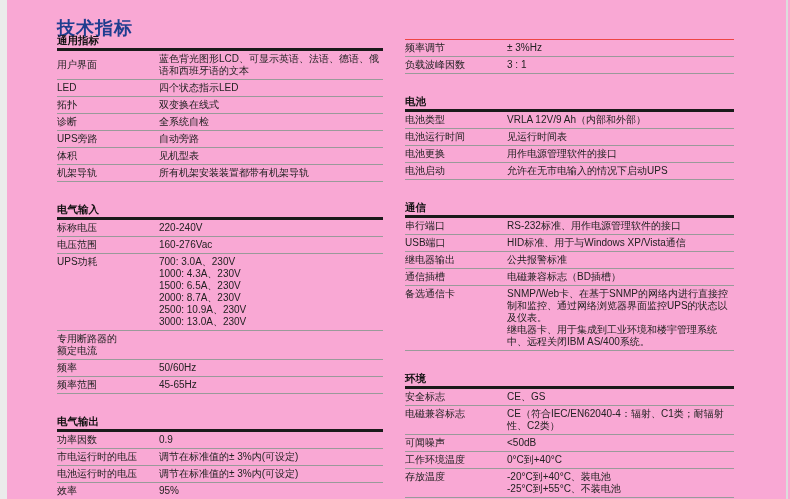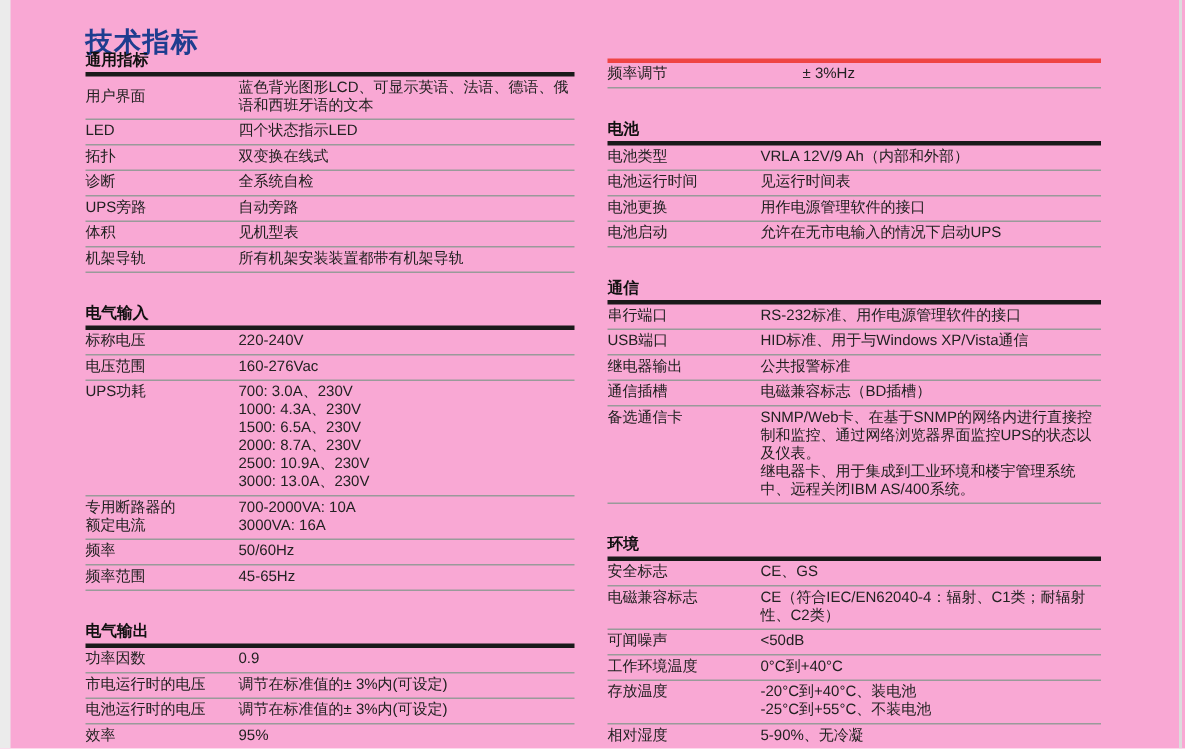--- a/index.html
+++ b/index.html
@@ -63,21 +63,21 @@
     flex: none;
     width: 102px;
     white-space: pre-line;
     color: #222222;
   }
   .row .val {
     flex: 1;
     white-space: pre-line;
     color: #222222;
   }
-  .col-right > .row:first-child { border-top: 3px solid #ef4444; gap: 28px; }
+  .col-right > .row:first-child { border-top: 1px solid #ef4444; }
 </style>
 </head>
 <body>
 
 <div id="page">
   <div class="edge-strip-left"></div>
   <div class="edge-line-right"></div>
 
   <h1 class="doc-title">技术指标</h1>
 
@@ -125,22 +125,20 @@
         <div class="val">700:  3.0A、230V
 1000:  4.3A、230V
 1500:  6.5A、230V
 2000:  8.7A、230V
 2500:  10.9A、230V
 3000:  13.0A、230V</div>
       </div>
       <div class="row">
         <div class="lab">专用断路器的
 额定电流</div>
-        <div class="val">700-2000VA:  10A
-3000VA:  16A</div>
       </div>
       <div class="row">
         <div class="lab">频率</div>
         <div class="val">50/60Hz</div>
       </div>
       <div class="row">
         <div class="lab">频率范围</div>
         <div class="val">45-65Hz</div>
       </div>
       <div class="section">电气输出</div>
@@ -158,20 +156,24 @@
       </div>
       <div class="row">
         <div class="lab">效率</div>
         <div class="val">95%</div>
       </div>
     </div>
   <div class="col col-right">
       <div class="row">
         <div class="lab">频率调节</div>
         <div class="val">± 3%Hz</div>
+      </div>
+      <div class="row">
+        <div class="lab">负载波峰因数</div>
+        <div class="val">3 : 1</div>
       </div>
       <div class="section">电池</div>
       <div class="row">
         <div class="lab">电池类型</div>
         <div class="val">VRLA 12V/9 Ah（内部和外部）</div>
       </div>
       <div class="row">
         <div class="lab">电池运行时间</div>
         <div class="val">见运行时间表</div>
       </div>

